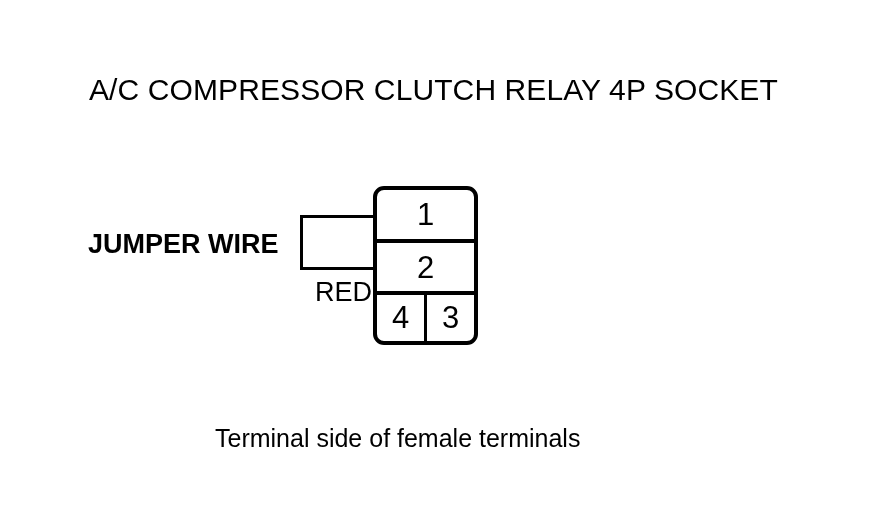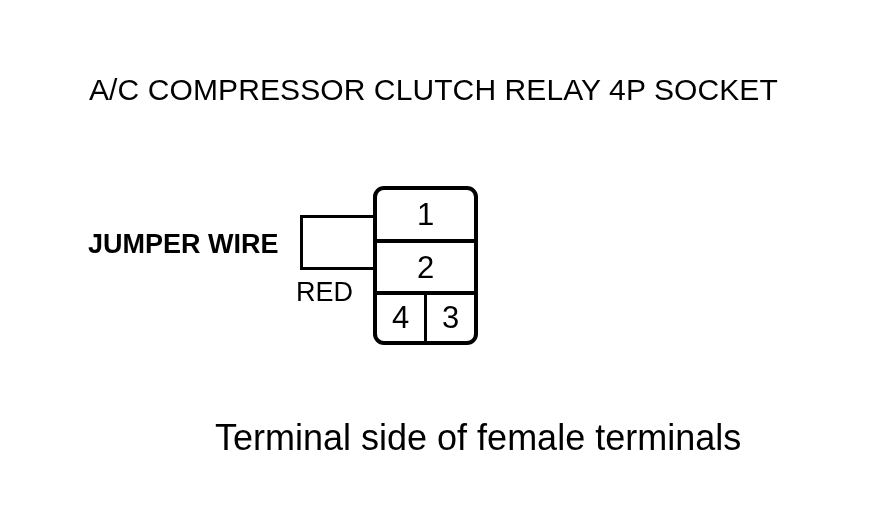--- a/index.html
+++ b/index.html
@@ -92,35 +92,35 @@
     left: 88px;
     top: 229px;
     font-size: 27px;
     line-height: 30px;
     white-space: nowrap;
     color: #000000;
     font-weight: bold;
   }
   .label-red {
     position: absolute;
-    left: 296px;
+    left: 315px;
     top: 277px;
     font-size: 27px;
     line-height: 30px;
     white-space: nowrap;
     color: #000000;
     z-index: 4;
   }
 
   
   .caption {
     position: absolute;
     left: 215px;
     top: 423px;
-    font-size: 36px;
+    font-size: 25px;
     line-height: 30px;
     white-space: nowrap;
     color: #000000;
   }
 </style>
 </head>
 <body>
 
 <div id="canvas">
 

